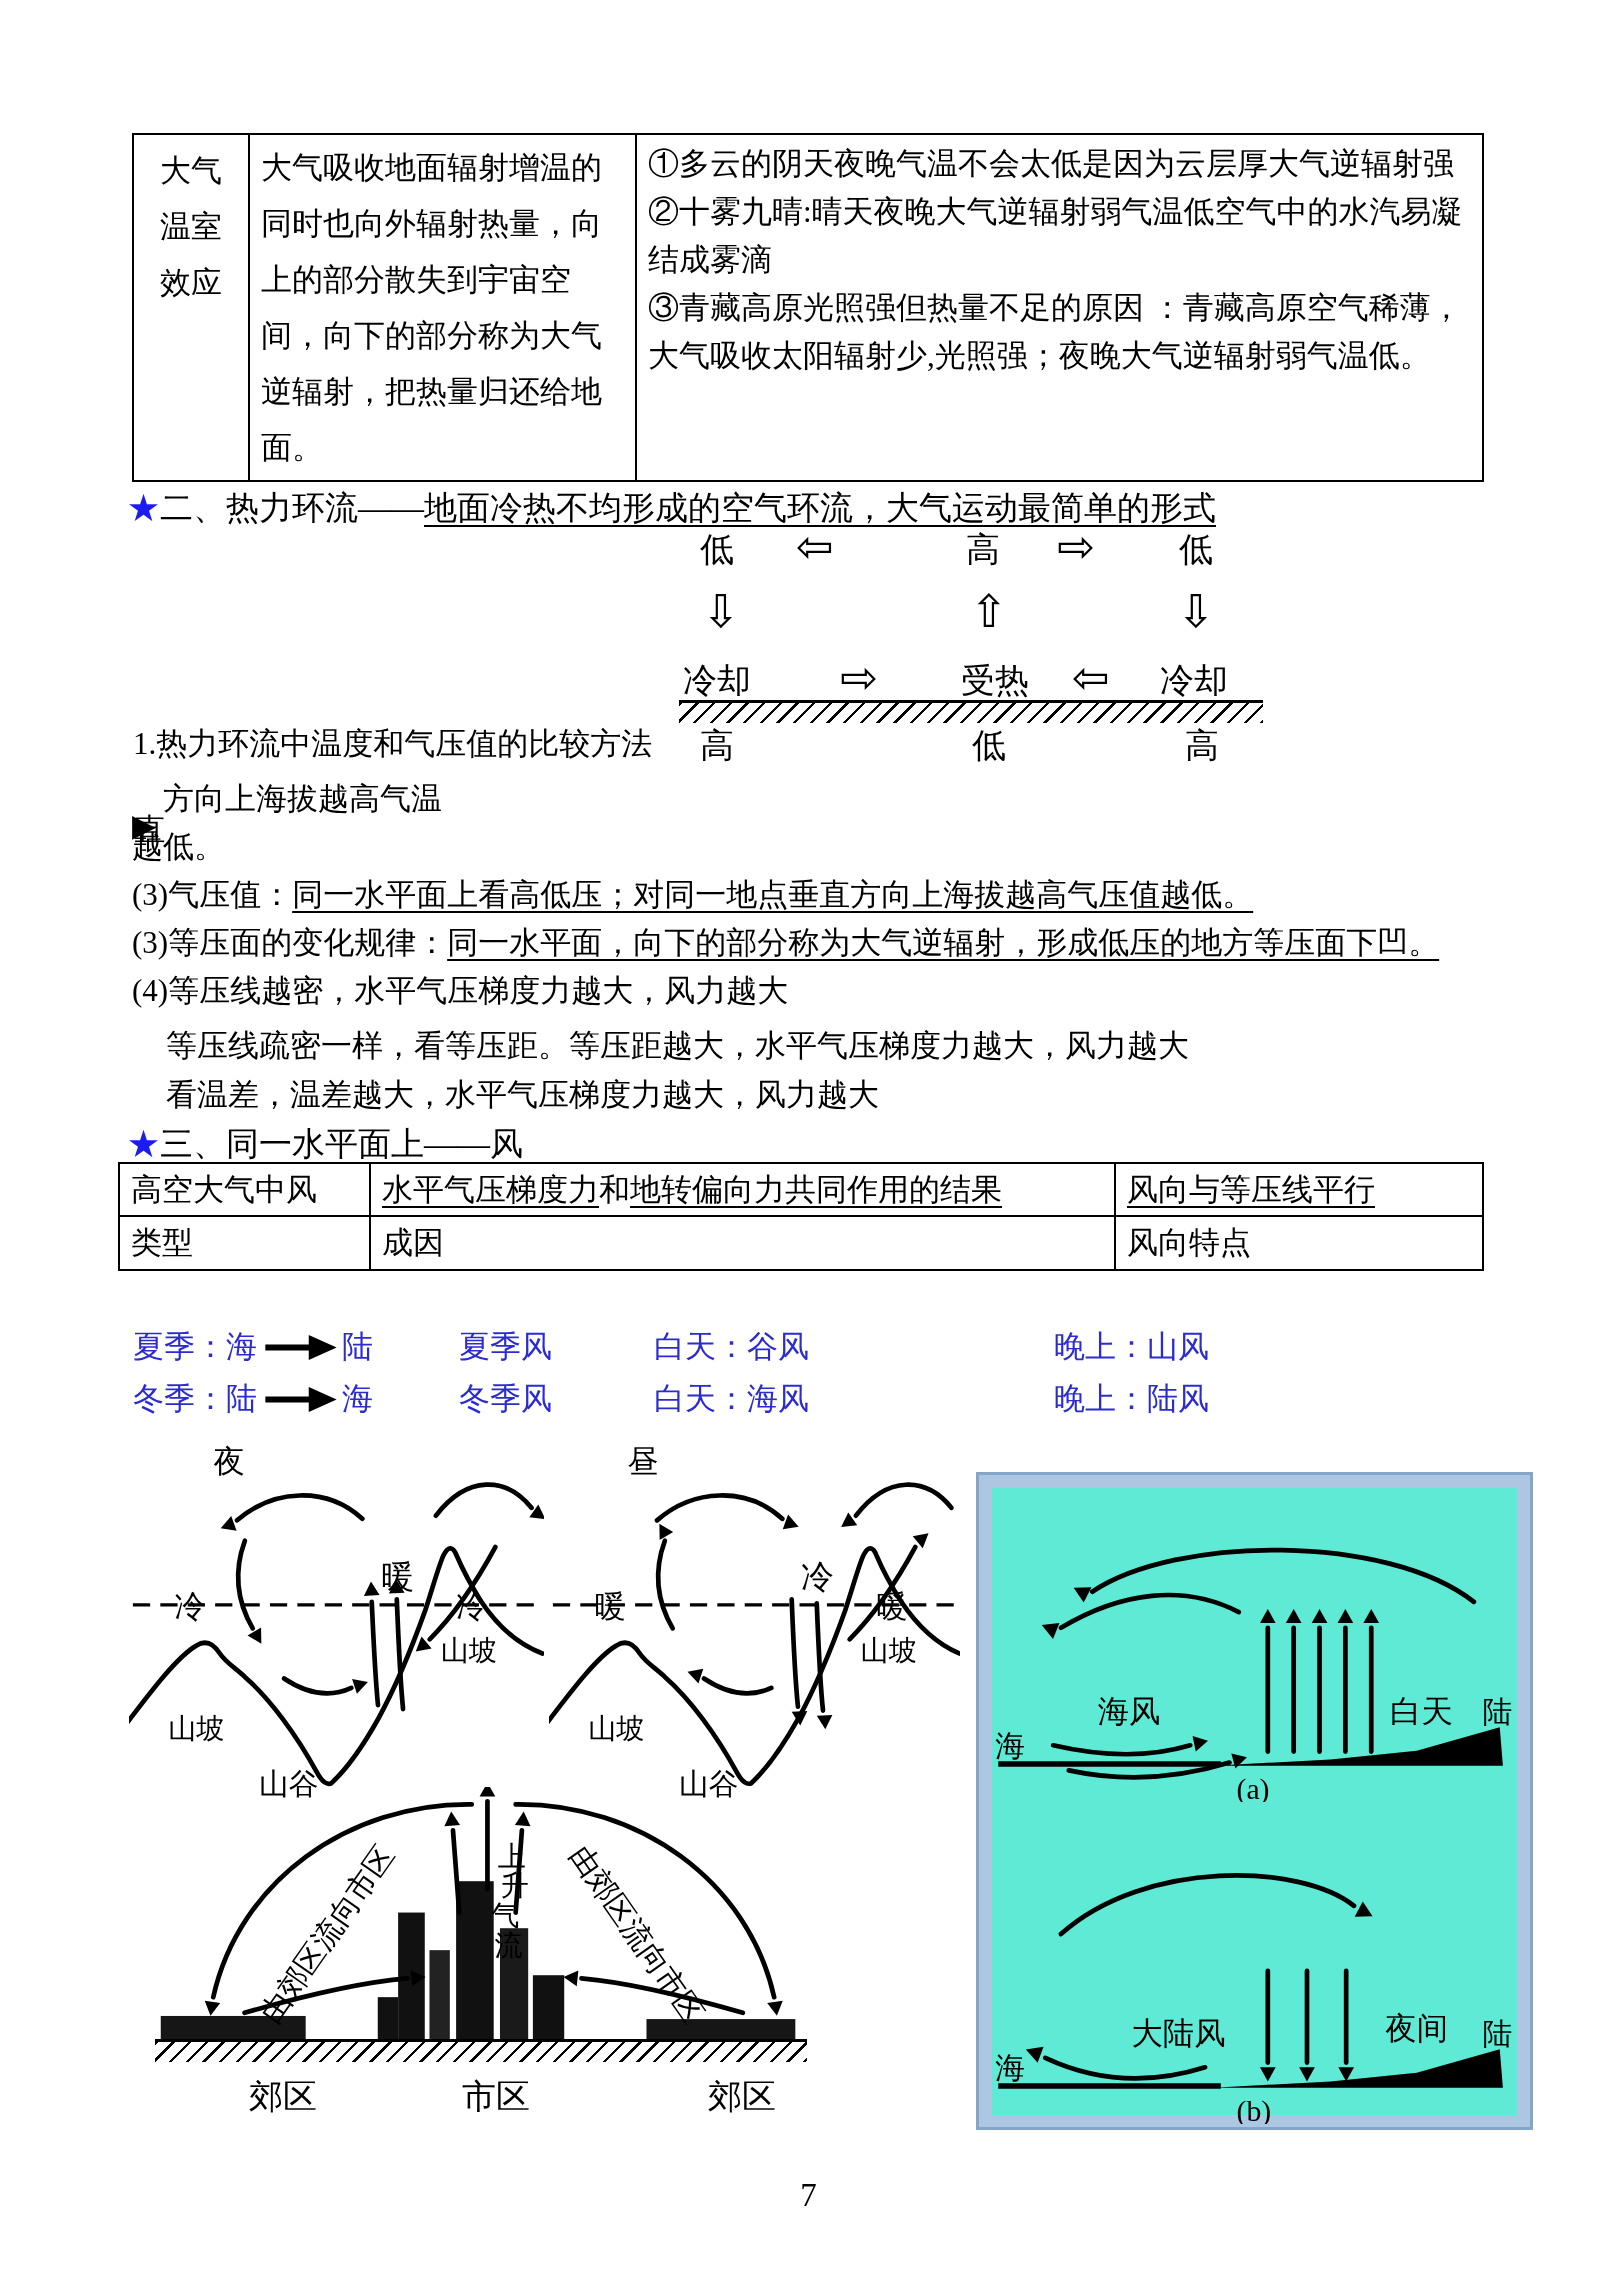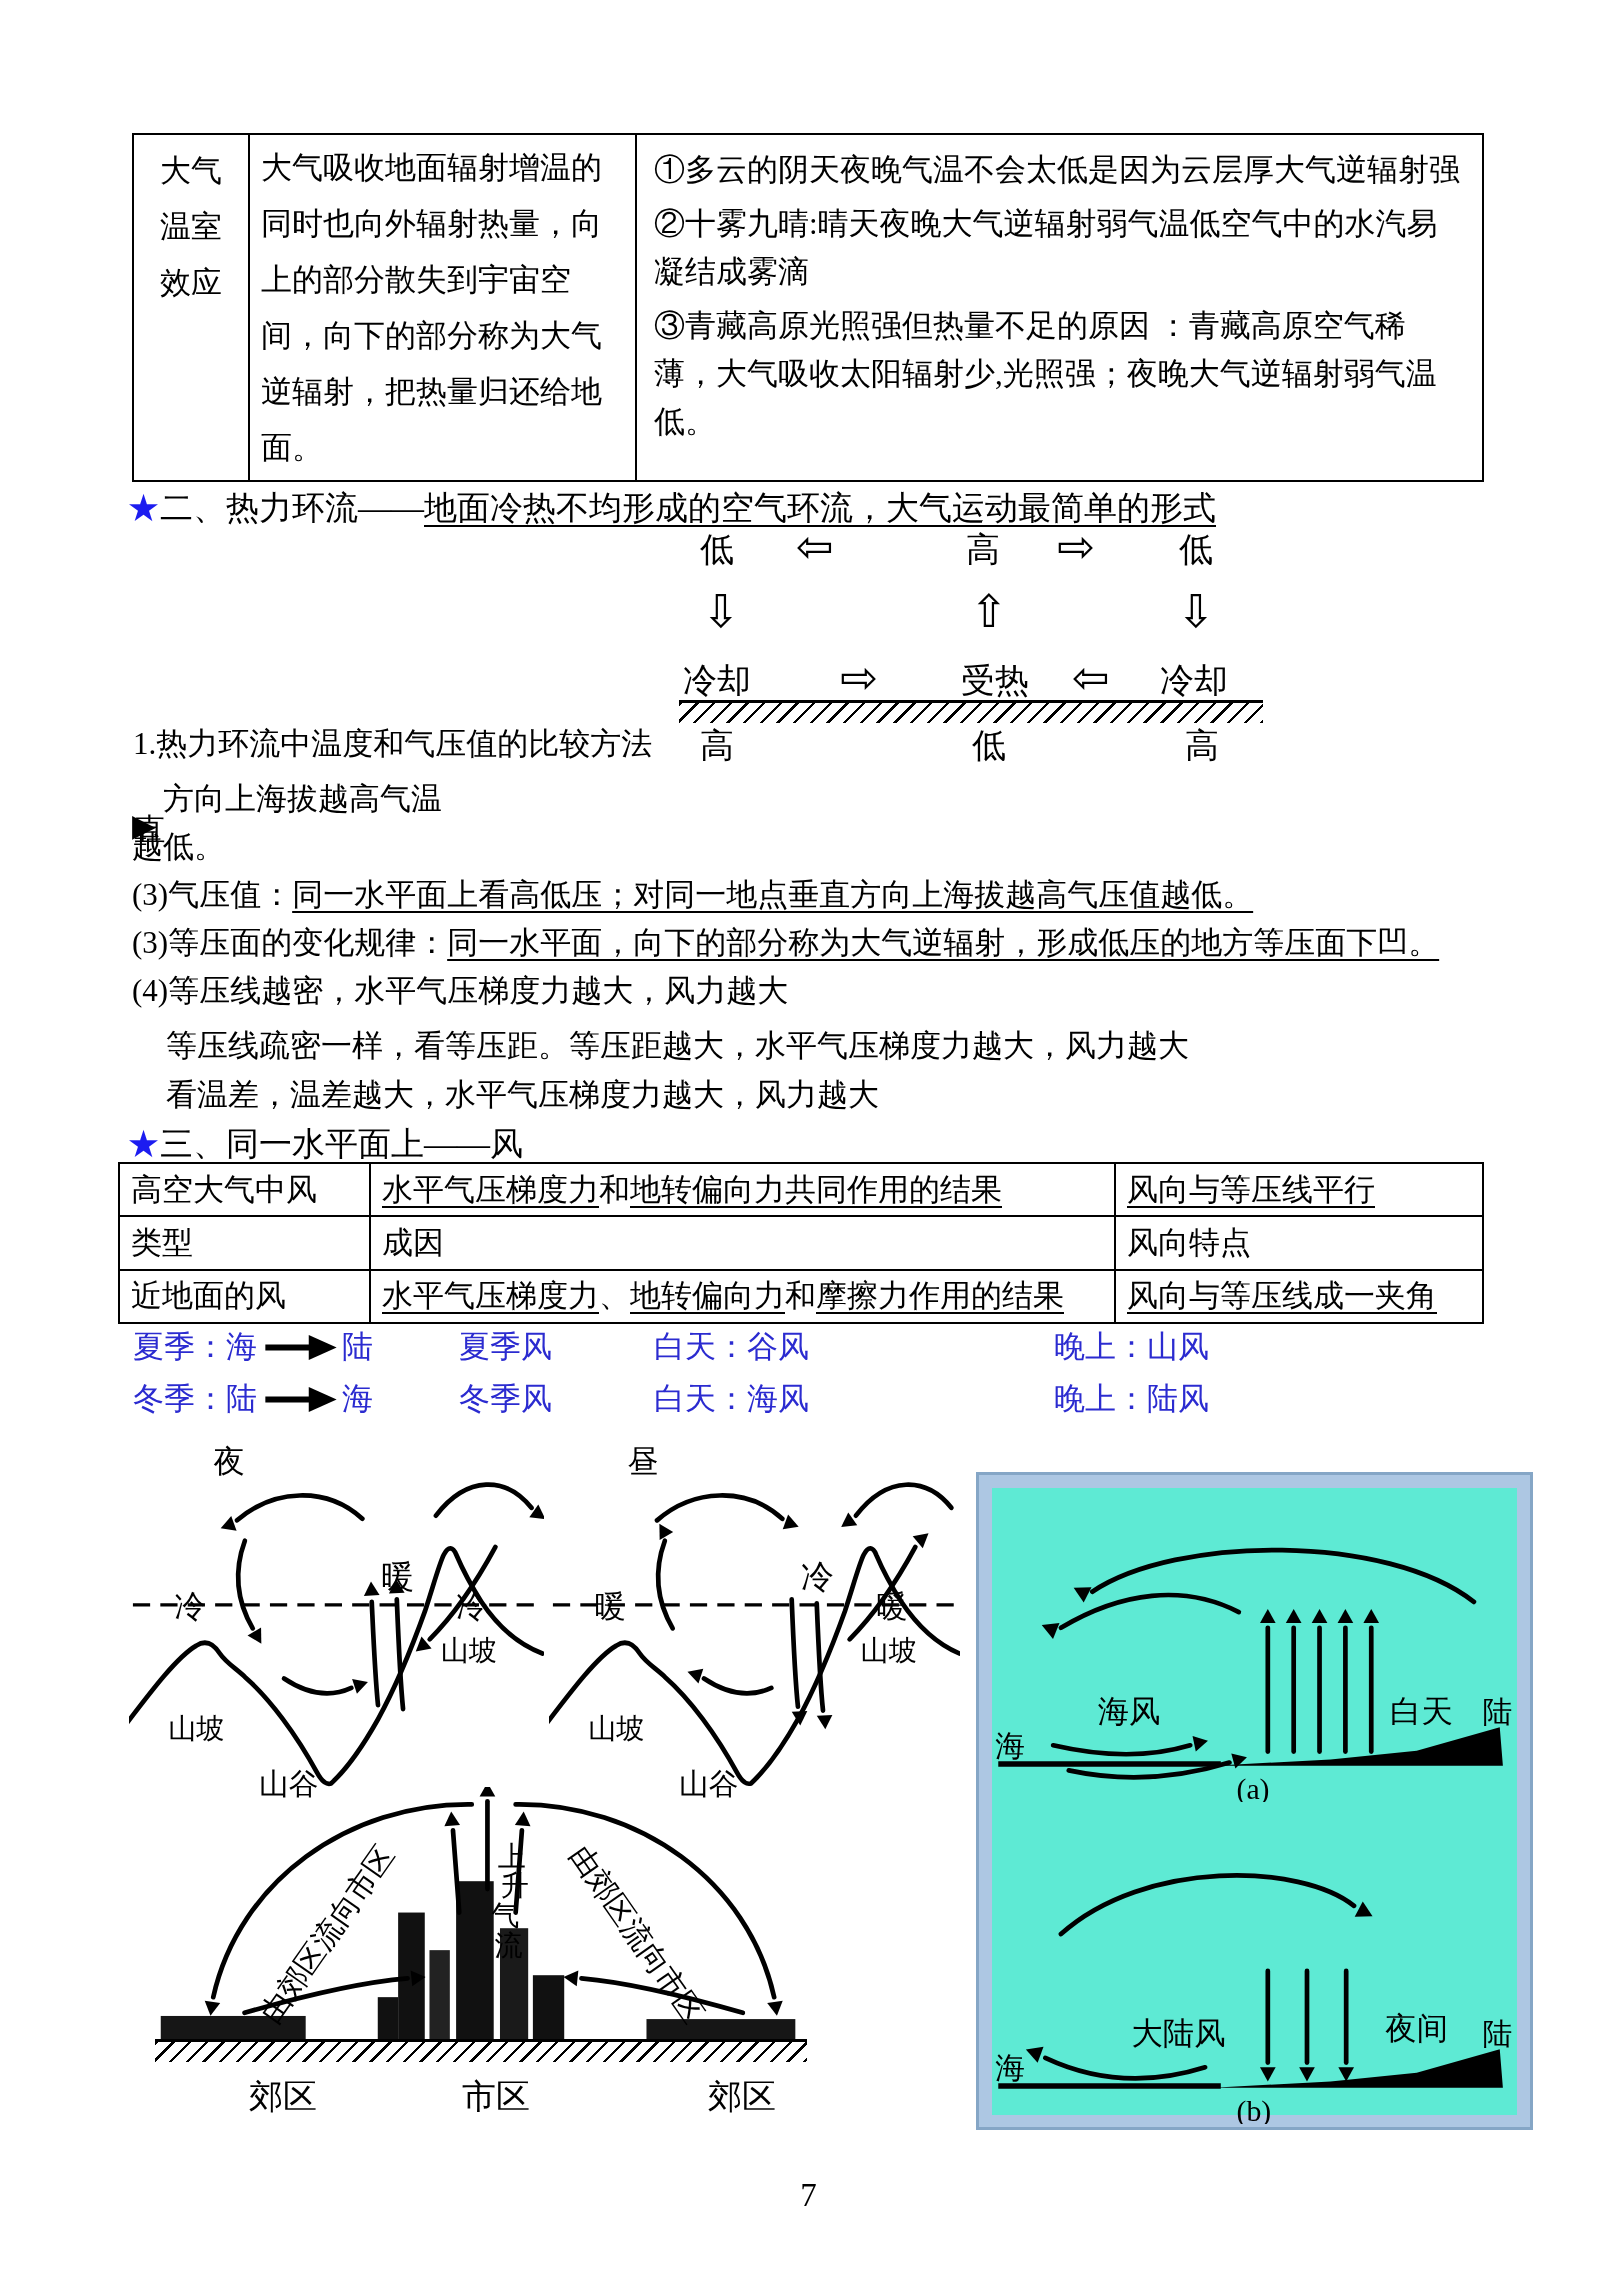--- a/index.html
+++ b/index.html
@@ -7,21 +7,21 @@
        font-family:"Liberation Serif","DejaVu Serif",serif;font-size:31px}
   .abs{position:absolute}
   .nowrap{white-space:nowrap}
   .u{text-decoration:underline;text-underline-offset:6.3px;text-decoration-thickness:2.4px}
   .blue{color:#2b2bd0}
   .star{color:#1c1cf0}
   table{border-collapse:collapse;table-layout:fixed}
   td{border:2.4px solid #000;vertical-align:top;padding:4.7px 11px}
   .term-cell div{width:72px;margin:3.1px auto;line-height:56px;text-align:center}
   .mech-cell{line-height:56px}
-  .app-cell p{margin:6px;line-height:48px}
+  .app-cell p{margin:0;line-height:48px}
   .hatch{border-top:3.1px solid #000;
          background:repeating-linear-gradient(135deg,#000 0 2.4px,transparent 2.4px 11.8px)}
   .hollow{font-family:"DejaVu Sans",sans-serif;font-size:45px;line-height:1}
   .lbl44{font-size:34px}
   .h2t{font-size:33px}
   svg text{font-family:"Liberation Serif","DejaVu Serif",serif;fill:#000}
   svg .s{fill:none;stroke:#000;stroke-width:6;stroke-linecap:round}
   svg .thin{fill:none;stroke:#000;stroke-width:4}
   svg polygon{fill:#000}
   .frame{box-sizing:border-box;border:3.1px solid #85a6c6;background:#adc7e3;padding:12.5px}
@@ -114,25 +114,20 @@
   <tbody>
       <tr style="height:50px">
     <td>高空大气中风</td>
     <td><span class="u">水平气压梯度力</span><span>和</span><span class="u">地转偏向力共同作用的结果</span></td>
     <td><span class="u">风向与等压线平行</span></td>
   </tr>
   <tr style="height:52px">
     <td>类型</td>
     <td>成因</td>
     <td>风向特点</td>
-  </tr>
-  <tr style="height:50px">
-    <td>近地面的风</td>
-    <td><span class="u">水平气压梯度力</span><span>、</span><span class="u">地转偏向力</span><span>和</span><span class="u">摩擦力作用的结果</span></td>
-    <td><span class="u">风向与等压线成一夹角</span></td>
   </tr>
 </tbody>
   </table>
 
 <div class="blue">
   <span class="abs nowrap" style="left:133px;top:1326px">夏季：海</span>
   <svg class="abs" style="left:265px;top:1332px" width="72" height="31" viewBox="0 0 92 40">
     <line x1="0" y1="20" x2="60" y2="20" stroke="#000" stroke-width="8"></line>
       <polygon points="56,4 92,20 56,36"></polygon>
   </svg>

